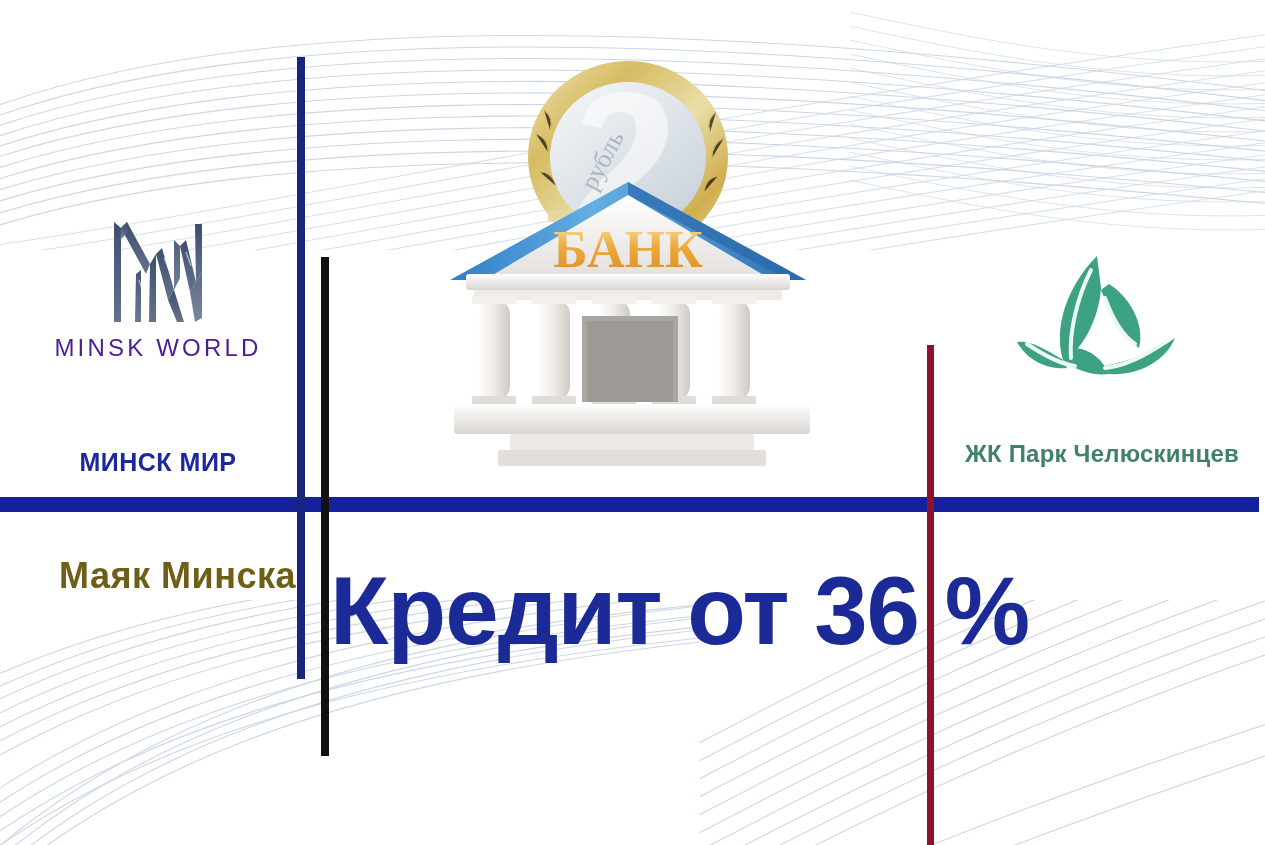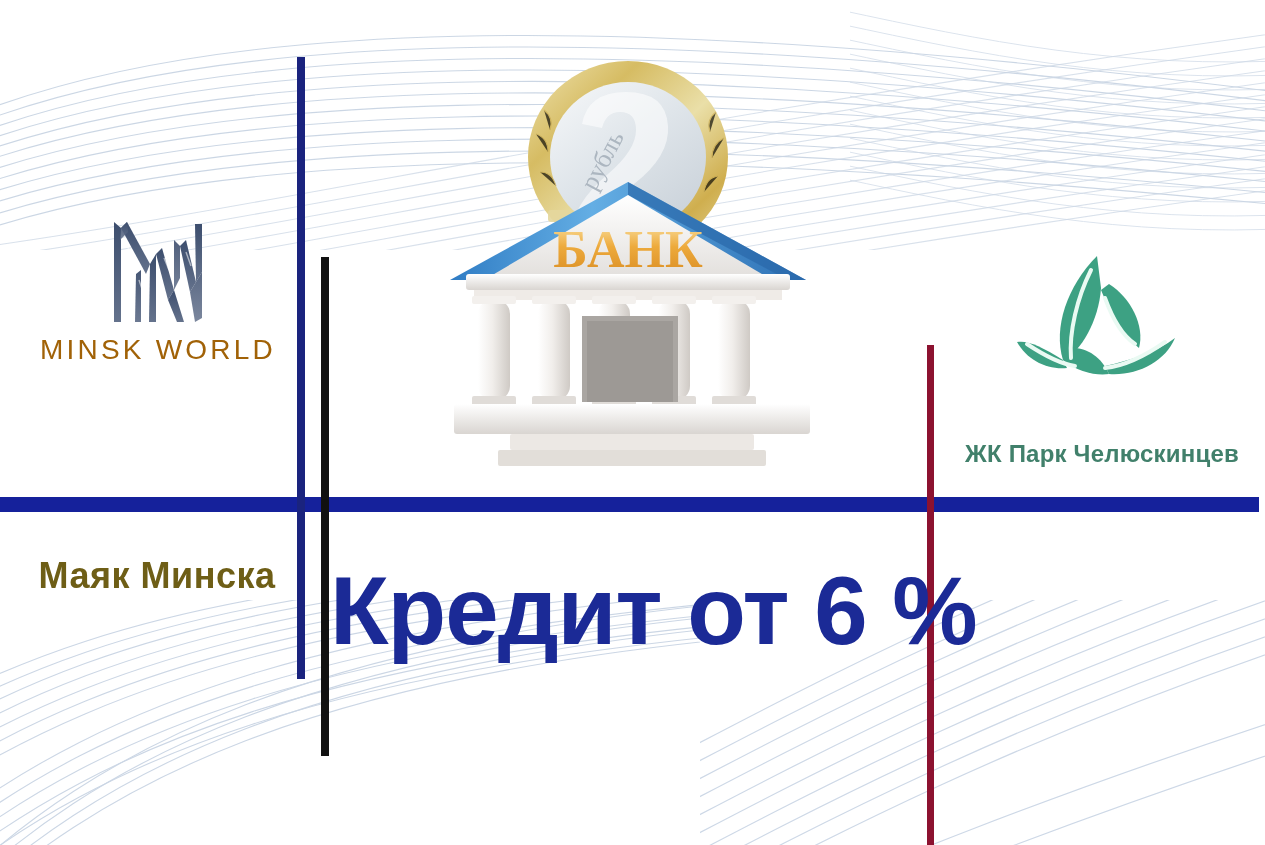--- a/index.html
+++ b/index.html
@@ -75,23 +75,23 @@
     text-align: center;
     z-index: 8;
   }
   .mw-mark {
     display: block;
     margin: 0 auto 8px auto;
     width: 104px;
     height: 108px;
   }
   .brand-left-name {
-    font-size: 28px;
+    font-size: 24px;
     letter-spacing: 3.2px;
-    color: #a16207;
+    color: #4c1d95;
     font-weight: 400;
     white-space: nowrap;
   }
   .brand-left-ru {
     position: absolute;
     left: 22px;
     top: 448px;
     width: 272px;
     text-align: center;
     font-size: 25px;
@@ -99,21 +99,21 @@
     color: #1a2a9e;
     letter-spacing: 0.5px;
     z-index: 8;
     white-space: nowrap;
   }
   .brand-left-gold {
     position: absolute;
     left: 18px;
     top: 555px;
     width: 278px;
-    text-align: center;
+    text-align: right;
     font-size: 36px;
     font-weight: 700;
     color: #6e5e16;
     letter-spacing: 0.5px;
     z-index: 8;
     white-space: nowrap;
   }
 
   
   .brand-right {
@@ -310,20 +310,21 @@
       <g stroke="#ffffff" stroke-width="1.4" opacity="0.55" fill="none">
         <path d="M18 20 L24 34"></path>
         <path d="M33 62 L37 74"></path>
         <path d="M58 40 L63 52"></path>
         <path d="M80 34 L85 48"></path>
       </g>
     </svg>
     <div class="brand-left-name">MINSK WORLD</div>
   </div>
 
+  <div class="brand-left-ru">МИНСК МИР</div>
 
   <div class="brand-left-gold">Маяк Минска</div>
 
   <svg class="bank-art" viewBox="0 0 400 420" aria-hidden="true">
     <defs>
       <linearGradient id="coinRim" x1="0" y1="0" x2="1" y2="1">
         <stop offset="0%" stop-color="#efe3b0"></stop>
         <stop offset="28%" stop-color="#d6bc63"></stop>
         <stop offset="55%" stop-color="#eadfa8"></stop>
         <stop offset="80%" stop-color="#cfae4e"></stop>
@@ -439,15 +440,15 @@
         <path d="M86 22 C 72 50, 64 84, 66 110"></path>
         <path d="M100 50 C 108 72, 118 88, 130 96"></path>
         <path d="M22 96 C 40 108, 56 116, 70 118"></path>
         <path d="M160 94 C 140 108, 118 118, 100 120"></path>
       </g>
     </svg>
   </div>
 
   <div class="brand-right-name">ЖК Парк Челюскинцев</div>
 
-  <div class="headline">Кредит от 6 %</div>
+  <div class="headline">Кредит от 36 %</div>
 
 </div>
 
 </body></html>

